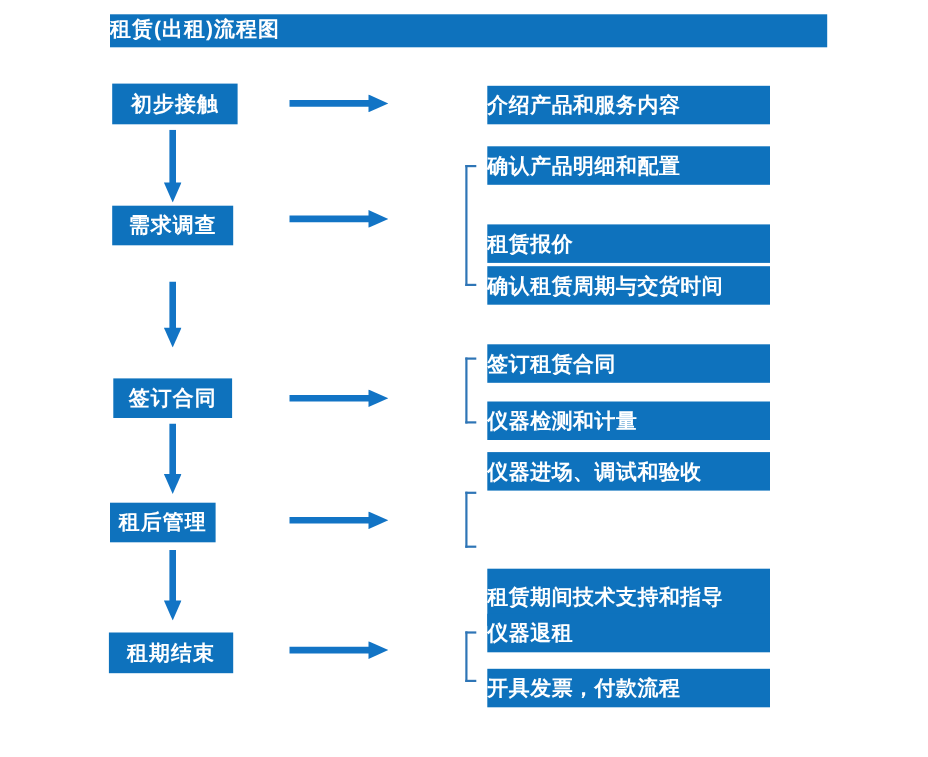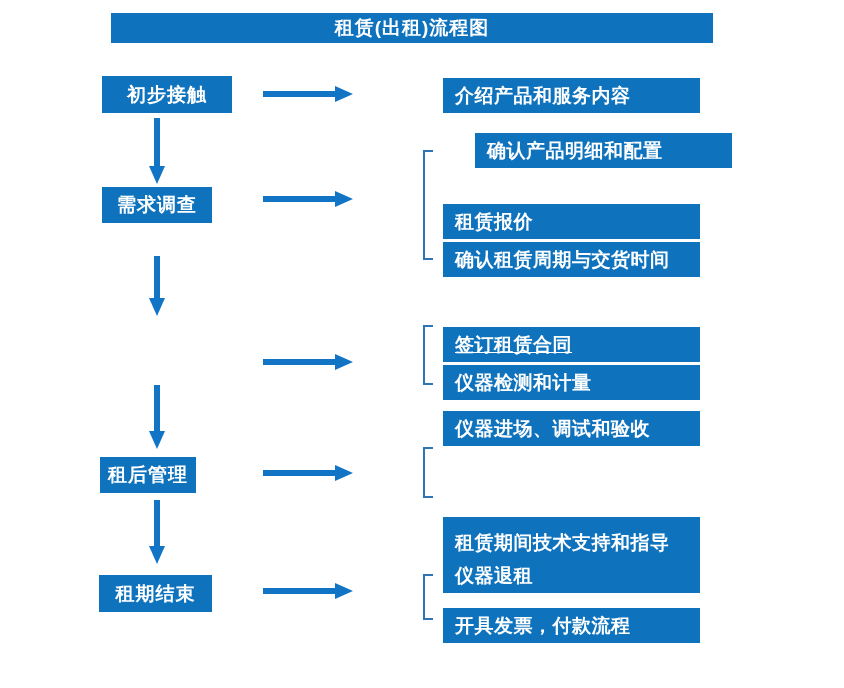--- a/index.html
+++ b/index.html
@@ -10,56 +10,56 @@
     --background:#ffffff;
   }
   *{margin:0;padding:0;box-sizing:border-box;}
   html,body{background:#fff;}
   body{font-family:"Liberation Sans","DejaVu Sans",sans-serif;}
   .canvas{
     position:relative;width:844px;height:688px;background:var(--background);
     overflow:hidden;
   }
   .title-bar{
-    position:absolute;left:100px;top:13px;width:602px;height:30px;
+    position:absolute;left:100px;top:13px;width:652px;height:30px;
     background:var(--primary);color:var(--text);
-    font-size:19px;font-weight:bold;text-align:center;line-height:30px;
+    font-size:19px;font-weight:bold;text-align:left;line-height:30px;
     letter-spacing:1px;
-    margin-left:11px;
   }
   .step-box{
     position:absolute;background:var(--primary);color:var(--text);
     font-size:19px;font-weight:bold;display:flex;align-items:center;
     justify-content:center;letter-spacing:1px;white-space:nowrap;
   }
   .detail-box{
     position:absolute;left:443px;width:257px;height:35px;
     background:var(--primary);color:var(--text);
     font-size:19px;font-weight:bold;display:flex;align-items:center;
-    padding-left:12px;letter-spacing:0.5px;white-space:nowrap;
+    letter-spacing:0.5px;white-space:nowrap;
   }
   .h-arrow{position:absolute;left:263px;width:90px;height:16px;color:var(--arrow);}
   .v-arrow{position:absolute;left:149px;width:16px;color:var(--arrow);}
   .bracket{
     position:absolute;left:423px;width:10px;
     border-left:2px solid var(--bracket);
     border-top:2px solid var(--bracket);
     border-bottom:2px solid var(--bracket);
   }
   svg{display:block;}
 </style>
 </head>
 <body>
 
 <div class="canvas">
 
   <div class="title-bar">租赁(出租)流程图</div>
 
-  <div class="step-box" style="left:102px;top:76px;width:130px;height:37px;">初步接触</div>
+  <div class="step-box" style="left:102px;top:76px;width:114px;height:37px;">初步接触</div>
   <div class="step-box" style="left:102px;top:187px;width:110px;height:36px;">需求调查</div>
+  <div class="step-box" style="left:103px;top:344px;width:108px;height:36px;">签订合同</div>
   <div class="step-box" style="left:100px;top:457px;width:96px;height:36px;">租后管理</div>
   <div class="step-box" style="left:99px;top:575px;width:113px;height:37px;text-align:center;">租期结束</div>
 
   <div class="v-arrow" style="top:118px;height:66px;">
     <svg width="16" height="66" viewBox="0 0 16 66">
         <line x1="8" y1="0" x2="8" y2="50" stroke="currentColor" stroke-width="6"></line>
         <polygon points="0,48 16,48 8,66" fill="currentColor"></polygon>
       </svg>
   </div>
   <div class="v-arrow" style="top:256px;height:60px;">
@@ -112,25 +112,25 @@
       </svg>
   </div>
 
   <div class="bracket" style="top:150px;height:110px;"></div>
   <div class="bracket" style="top:325px;height:60px;"></div>
   <div class="bracket" style="top:447px;height:51px;"></div>
   <div class="bracket" style="top:574px;height:46px;"></div>
 
   <div class="detail-box" style="top:78px;">介绍产品和服务内容</div>
 
-  <div class="detail-box" style="top:133px;margin-left:32px;">确认产品明细和配置</div>
+  <div class="detail-box" style="top:133px;">确认产品明细和配置</div>
   <div class="detail-box" style="top:204px;font-family:Liberation Serif, serif;">租赁报价</div>
   <div class="detail-box" style="top:242px;">确认租赁周期与交货时间</div>
 
-  <div class="detail-box" style="top:327px;text-decoration:underline;">签订租赁合同</div>
+  <div class="detail-box" style="top:313px;">签订租赁合同</div>
   <div class="detail-box" style="top:365px;">仪器检测和计量</div>
 
   <div class="detail-box" style="top:411px;">仪器进场、调试和验收</div>
   <div class="detail-box" style="top:517px;height:52px;">租赁期间技术支持和指导</div>
 
   <div class="detail-box" style="top:558px;">仪器退租</div>
   <div class="detail-box" style="top:608px;text-align:center;">开具发票，付款流程</div>
 
 </div>
 

